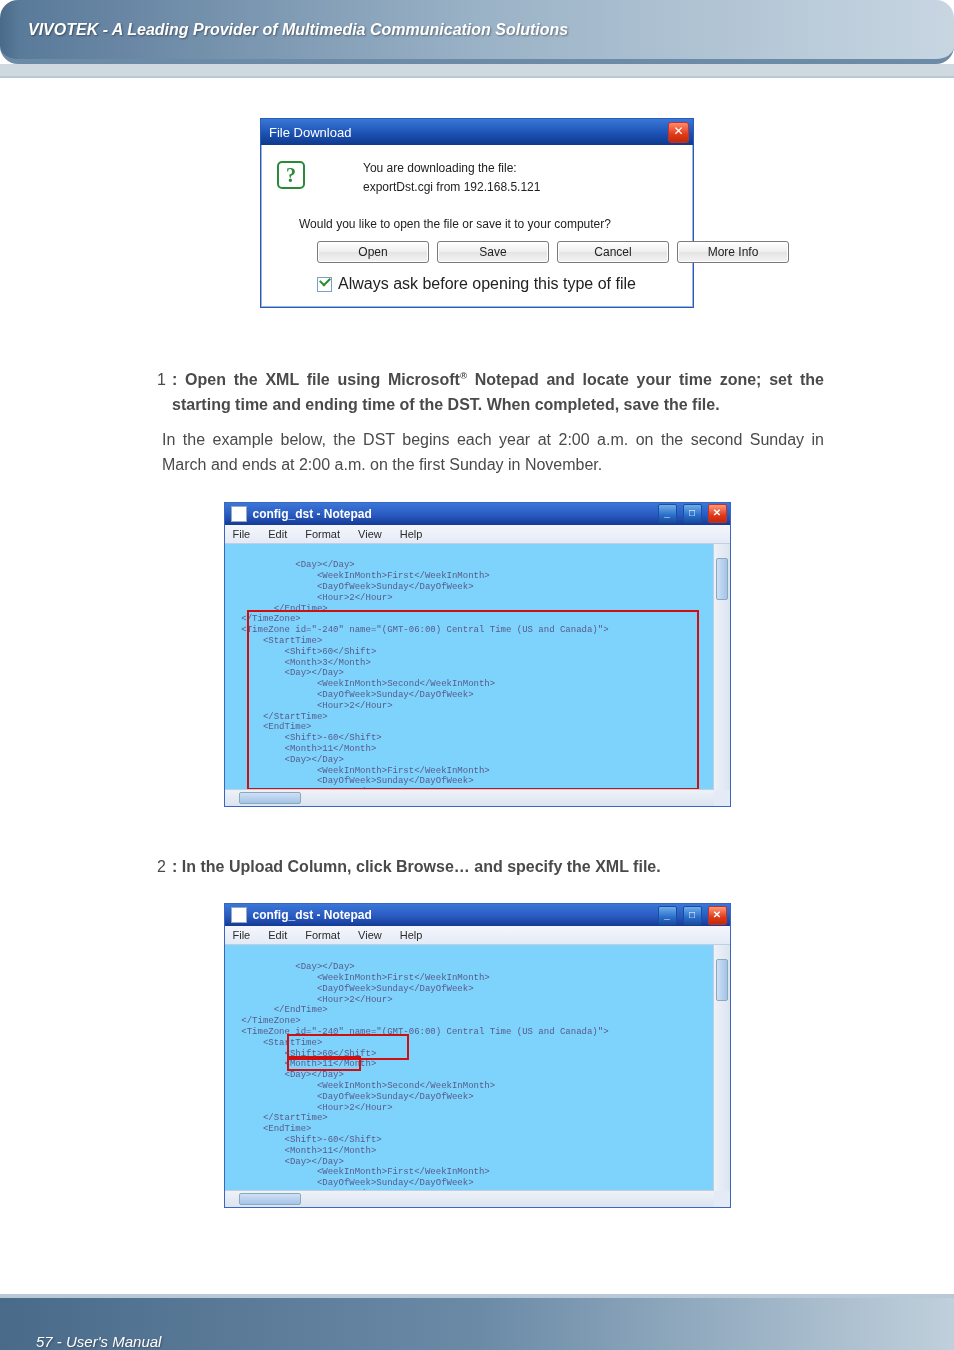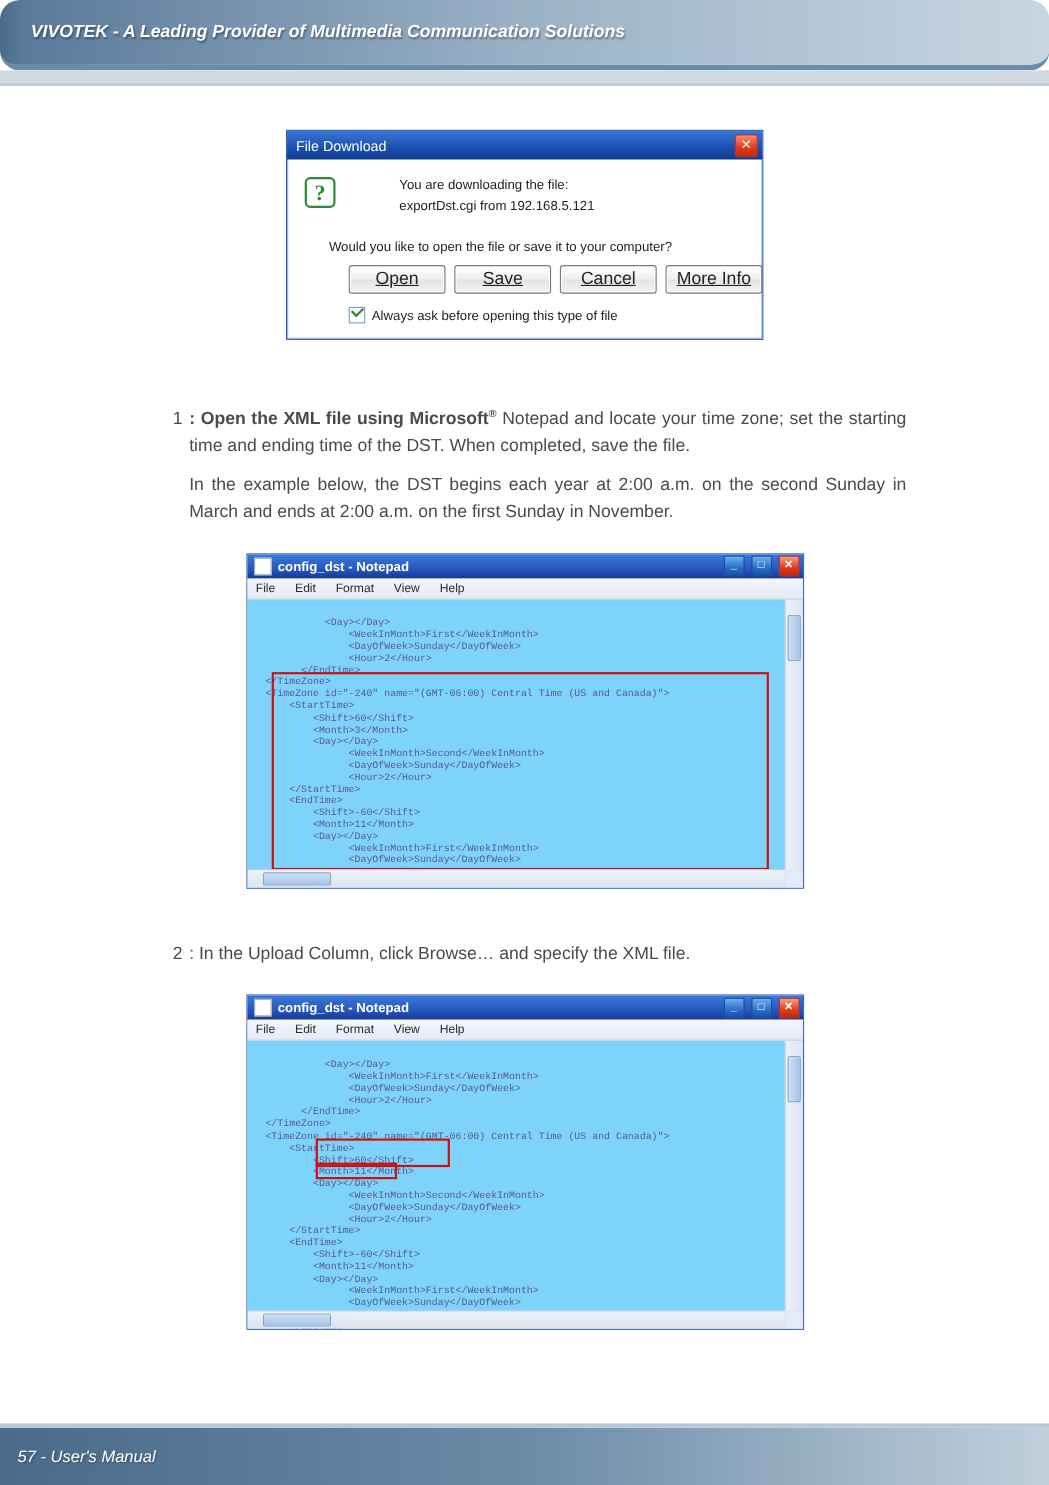--- a/index.html
+++ b/index.html
@@ -97,33 +97,32 @@
     display: flex;
     gap: 8px;
     margin-left: 42px;
     margin-bottom: 12px;
   }
   .xp-btn {
     border: 1px solid #7a7a7a;
     background: linear-gradient(to bottom, #ffffff, #efefef 48%, #e4e4e4 52%, #f4f4f4);
     border-radius: 3px;
     font-family: Tahoma, sans-serif;
-    font-size: 16px;
-    padding: 3px 4px;
+    font-size: 12px;
+    padding: 3px 16px;
     min-width: 78px;
     text-align: center;
     box-shadow: 0 0 0 1px #fff inset;
-    text-decoration: underline;
   }
   .fd-check {
     display: flex;
     align-items: center;
     gap: 6px;
     margin-left: 42px;
-    font-size: 12px;
+    font-size: 16px;
   }
   .fd-check .cb {
     width: 13px;
     height: 13px;
     border: 1px solid #7a9ec8;
     background: #fff;
     position: relative;
   }
   .fd-check .cb::after {
     content: "";
@@ -148,24 +147,25 @@
     gap: 6px;
   }
   .step .num {
     width: 18px;
     text-align: right;
     flex: none;
   }
   .step .txt {
     flex: 1;
     text-align: justify;
+    font-weight: bold;
   }
   .step .txt sup { font-size: .6em; }
   .para2 {
-    margin-left: 24px;
+    margin-left: 14px;
     margin-top: 10px;
     text-align: justify;
   }
 
   
   .np-outer {
     width: 505px;
     margin: 4px auto 48px auto;
     border: 1px solid #3a66c0;
     background: #fff;
@@ -271,22 +271,22 @@
   .footer {
     position: absolute;
     left: 0; right: 0; bottom: 0;
     height: 52px;
     background: linear-gradient(to right, #4a6a8a 0%, #6a8aa6 50%, #c0d0dc 100%);
     border-top: 4px solid #b8c8d6;
     color: #fff;
     font-style: italic;
     font-size: 15px;
     display: flex;
-    align-items: center;
-    padding-left: 16px;
+    align-items: flex-end;
+    padding-left: 36px;
     text-shadow: 1px 1px 2px rgba(0,0,0,.3);
   }
 </style>
 </head>
 <body>
 
 <div class="header-band">
   <span>VIVOTEK - A Leading Provider of Multimedia Communication Solutions</span>
 </div>
 <div class="sub-band"></div>

